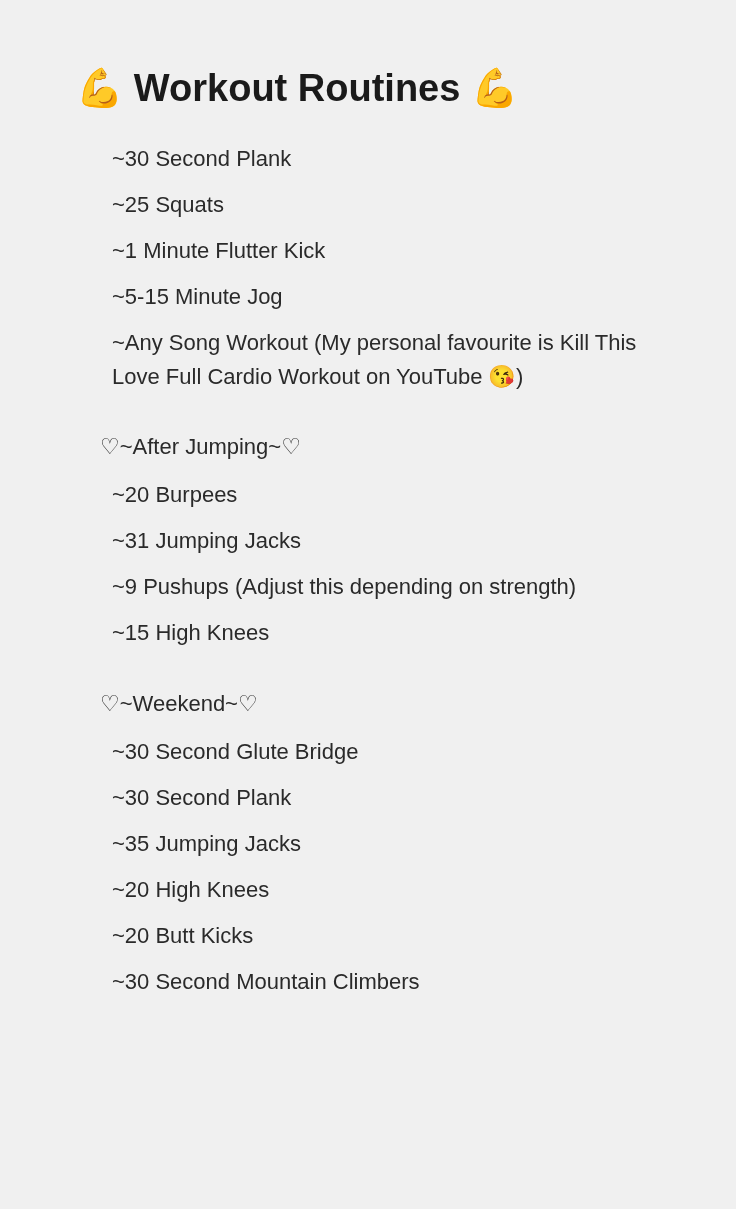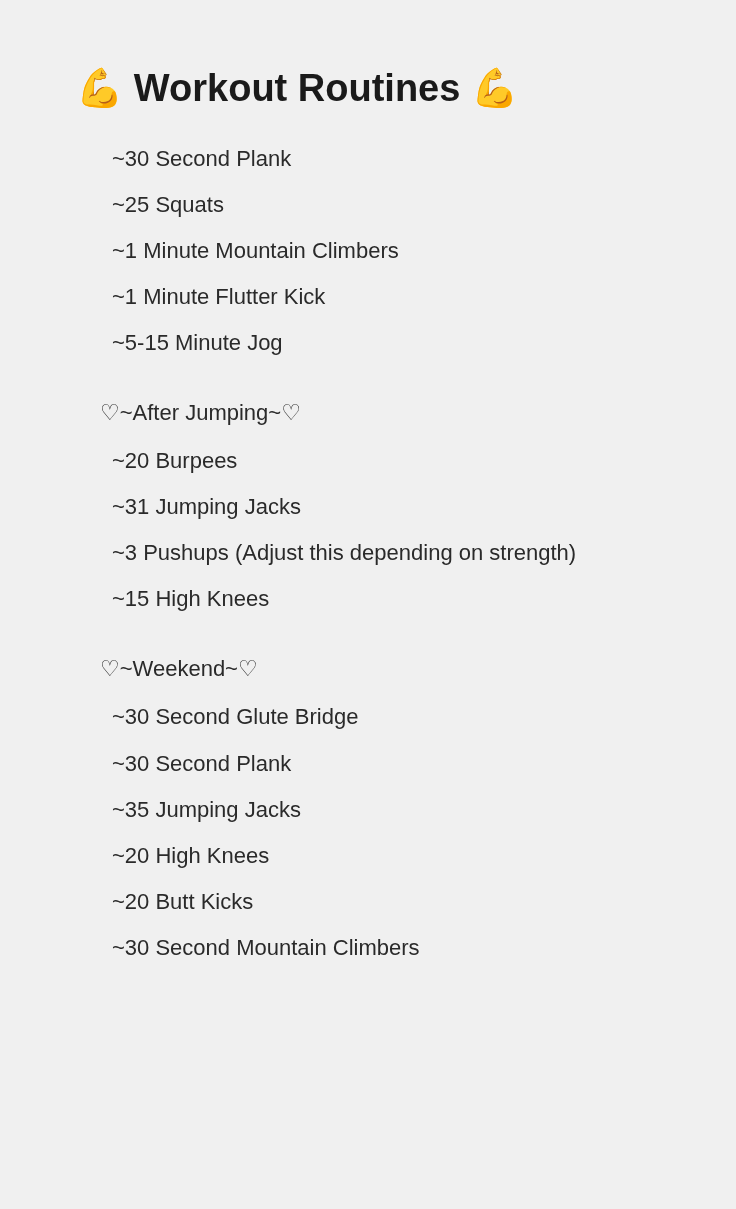--- a/index.html
+++ b/index.html
@@ -50,31 +50,31 @@
 </head>
 <body>
 
 <h1 class="title">💪 Workout Routines 💪</h1>
 
 <div id="sections-container">
     <div class="section-block">
       <ul class="exercise-list">
         <li>~30 Second Plank</li>
         <li>~25 Squats</li>
-        <li>~1 Minute Mountain Climbers</li>
         <li>~1 Minute Flutter Kick</li>
         <li>~5-15 Minute Jog</li>
+        <li>~Any Song Workout (My personal favourite is Kill This Love Full Cardio Workout on YouTube 😘)</li>
       </ul>
     </div>
     <div class="section-block">
       <p class="section-header">♡~After Jumping~♡</p>
       <ul class="exercise-list">
         <li>~20 Burpees</li>
         <li>~31 Jumping Jacks</li>
-        <li>~3 Pushups (Adjust this depending on strength)</li>
+        <li>~9 Pushups (Adjust this depending on strength)</li>
         <li>~15 High Knees</li>
       </ul>
     </div>
     <div class="section-block">
       <p class="section-header">♡~Weekend~♡</p>
       <ul class="exercise-list">
         <li>~30 Second Glute Bridge</li>
         <li>~30 Second Plank</li>
         <li>~35 Jumping Jacks</li>
         <li>~20 High Knees</li>

